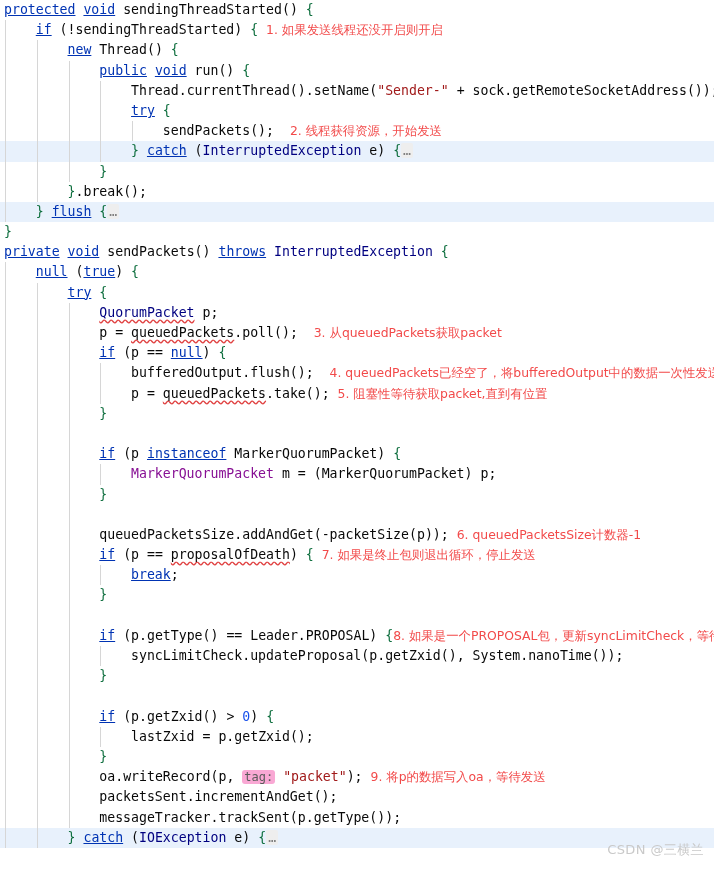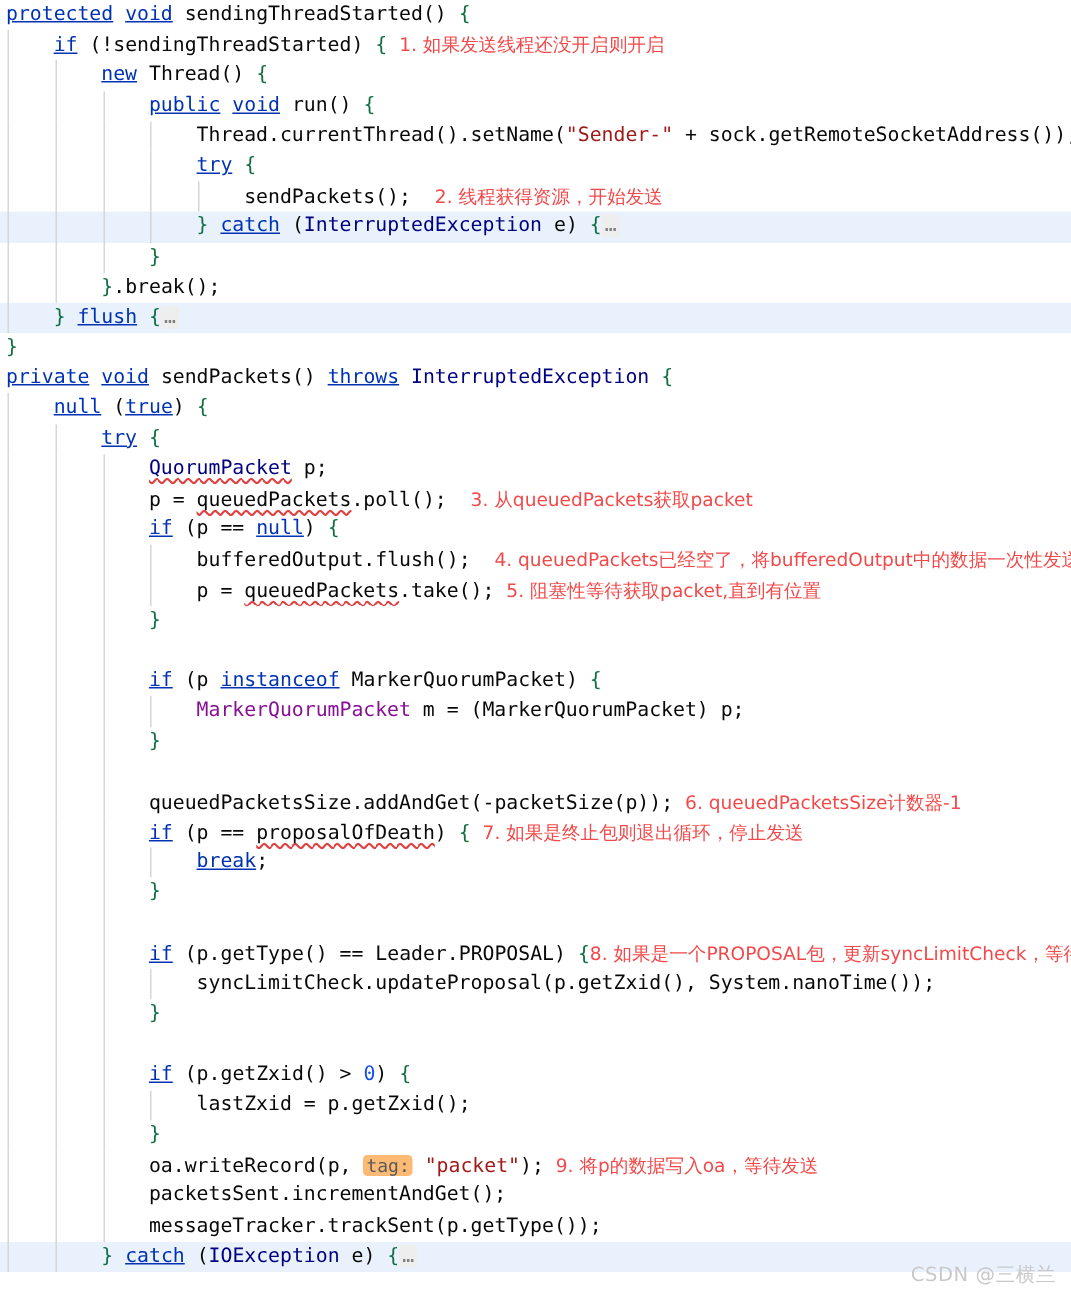--- a/index.html
+++ b/index.html
@@ -50,21 +50,21 @@
   .typ  {color:#000080;}
   .ident{color:#080808;}
   .fld  {color:#871094;}
   .str  {color:#a11a1a;}
   .num  {color:#1750eb;}
   .br   {color:#0f6f3f;}
   .paren{color:#080808;}
   .op   {color:#080808;}
   .cmt  {color:#f24a4a;}
   .fold {color:#808080;background:#eeeeee;border-radius:2px;padding:0 2px;}
-  .hint {color:#5a5a5a;background:#fdba74;border-radius:3px;padding:0 2px;font-size:12px;}
+  .hint {color:#5a5a5a;background:#f9a8d4;border-radius:3px;padding:0 2px;font-size:12px;}
   .err  {
     text-decoration:underline wavy #e04040;
     text-decoration-skip-ink:none;
     text-underline-offset:2px;
   }
   .cn{ font-family:"DejaVu Sans","Liberation Sans",sans-serif; font-size:12.4px; }
   #watermark{
     position:absolute;
     right:10px;
     bottom:16px;

